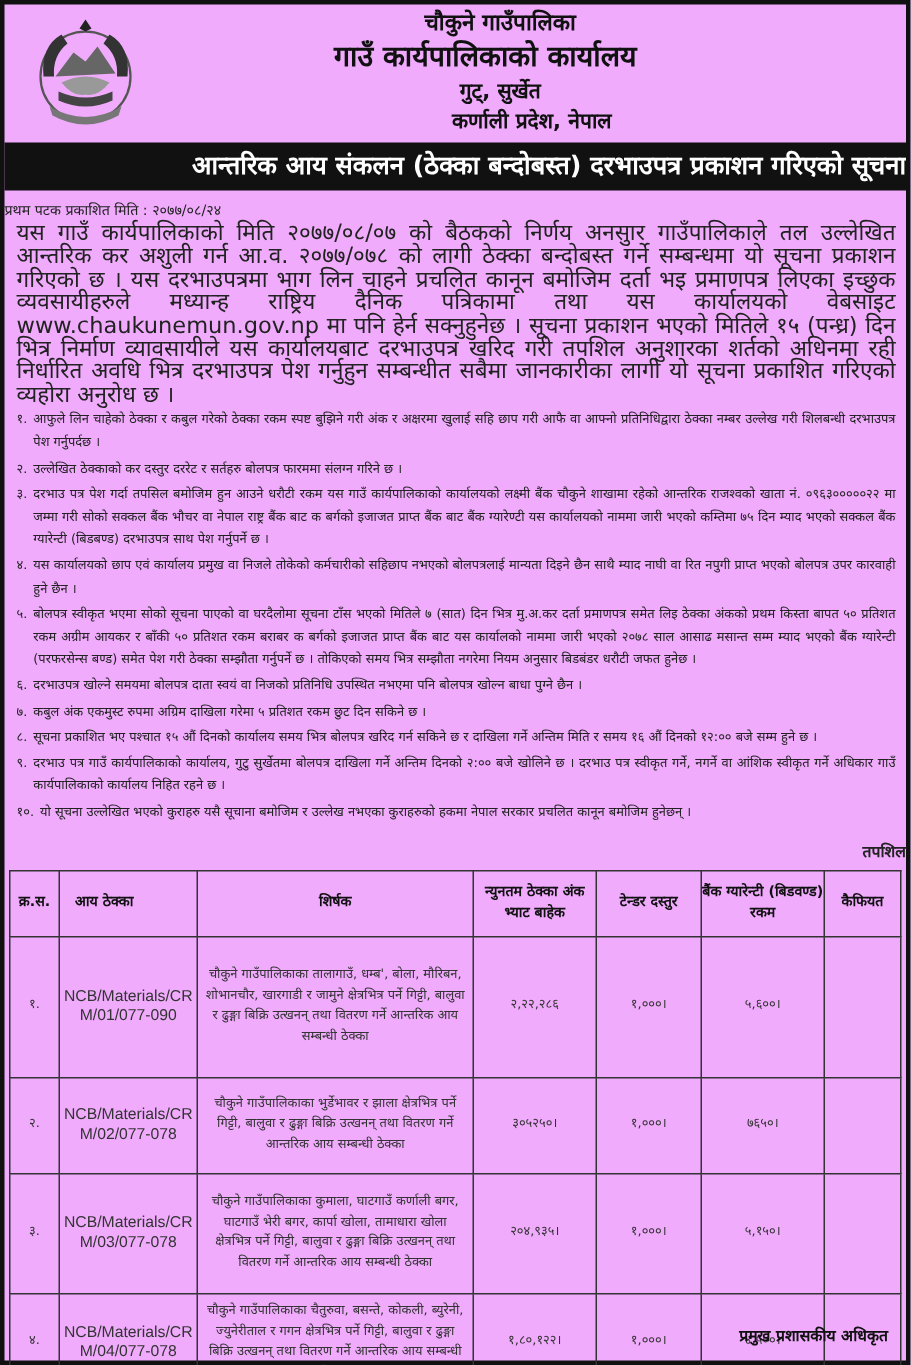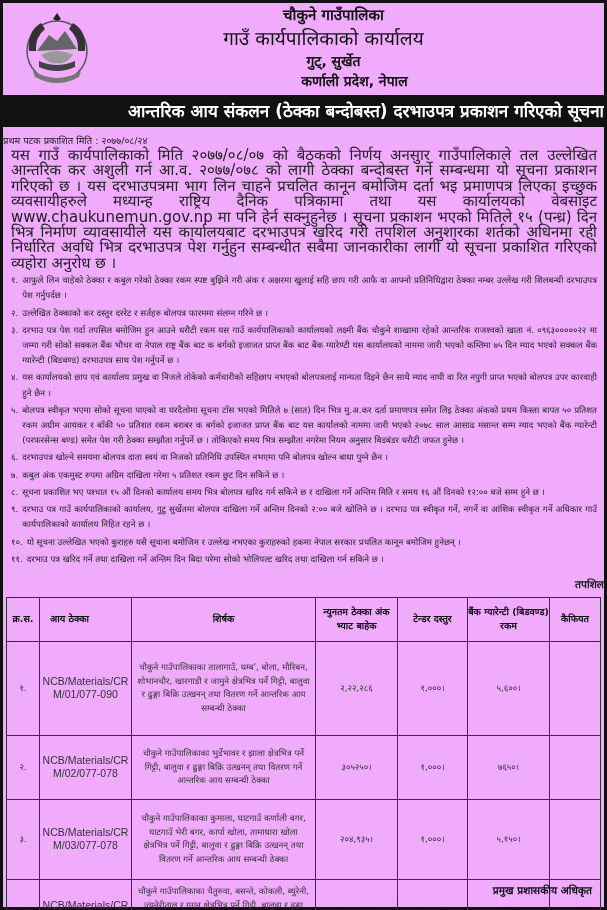--- a/index.html
+++ b/index.html
@@ -6,21 +6,21 @@
   html, body { width: 607px; height: 910px; background: #fff; overflow: hidden; }
   body { font-family: "DejaVu Sans", sans-serif; color: #222; }
   .page {
     position: absolute; left: 0; top: 0; width: 607px; height: 910px;
     border: 3px solid #111; background: #f0abfc;
   }
   .header { position: relative; height: 90px; }
   .emblem { position: absolute; left: 16px; top: 8px; width: 76px; height: 76px; }
   .hdr-lines { position: absolute; left: 0; right: 0; top: 2px; text-align: center; }
   .hdr-l1 { font-size: 15px; font-weight: bold; line-height: 20px; color: #111; padding-left: 60px; }
-  .hdr-l2 { font-size: 19px; font-weight: normal; line-height: 26px; color: #111; padding-left: 40px; }
+  .hdr-l2 { font-size: 19px; font-weight: bold; line-height: 26px; color: #111; padding-left: 40px; }
   .hdr-l3 { font-size: 14px; font-weight: bold; line-height: 20px; color: #111; padding-left: 60px; }
   .hdr-l4 { font-size: 14px; font-weight: bold; line-height: 20px; color: #111; padding-left: 60px; margin-left: 42px; }
   .banner {
     background: #111; color: #fff; height: 32px; line-height: 32px; text-align: right;
     font-size: 17px; font-weight: bold; white-space: nowrap; overflow: hidden; margin-top: 2px;
   }
   .pubdate { font-size: 9.5px; margin-top: 7px; line-height: 14px; }
   .para { font-size: 15px; line-height: 15.4px; padding: 0 7px 0 8px; text-align: justify; }
   .clauses { padding: 2px 7px 0 8px; }
   .clause { font-size: 8.6px; line-height: 15.2px; display: flex; margin-bottom: 2px; text-align: justify; }
@@ -102,24 +102,20 @@
         <span class="txt">सूचना प्रकाशित भए पश्चात १५ औं दिनको कार्यालय समय भित्र बोलपत्र खरिद गर्न सकिने छ र दाखिला गर्ने अन्तिम मिति र समय १६ औं दिनको १२:०० बजे सम्म हुने छ ।</span>
       </div>
     <div class="clause">
         <span class="num">९.</span>
         <span class="txt">दरभाउ पत्र गाउँ कार्यपालिकाको कार्यालय, गुटु सुर्खेतमा बोलपत्र दाखिला गर्ने अन्तिम दिनको २:०० बजे खोलिने छ । दरभाउ पत्र स्वीकृत गर्ने, नगर्ने वा आंशिक स्वीकृत गर्ने अधिकार गाउँ कार्यपालिकाको कार्यालय निहित रहने छ ।</span>
       </div>
     <div class="clause">
         <span class="num">१०.</span>
         <span class="txt">यो सूचना उल्लेखित भएको कुराहरु यसै सूचाना बमोजिम र उल्लेख नभएका कुराहरुको हकमा नेपाल सरकार प्रचलित कानून बमोजिम हुनेछन् ।</span>
       </div>
-    <div class="clause">
-        <span class="num">११.</span>
-        <span class="txt">दरभाउ पत्र खरिद गर्ने तथा दाखिला गर्ने अन्तिम दिन बिदा परेमा सोको भोलिपल्ट खरिद तथा दाखिला गर्न सकिने छ ।</span>
-      </div>
   </div>
 
   <div class="sched-title">तपशिल</div>
 
   <table class="sched">
     <colgroup>
       <col style="width:33px">
         <col style="width:92px">
         <col style="width:184px">
       <col style="width:82px">

